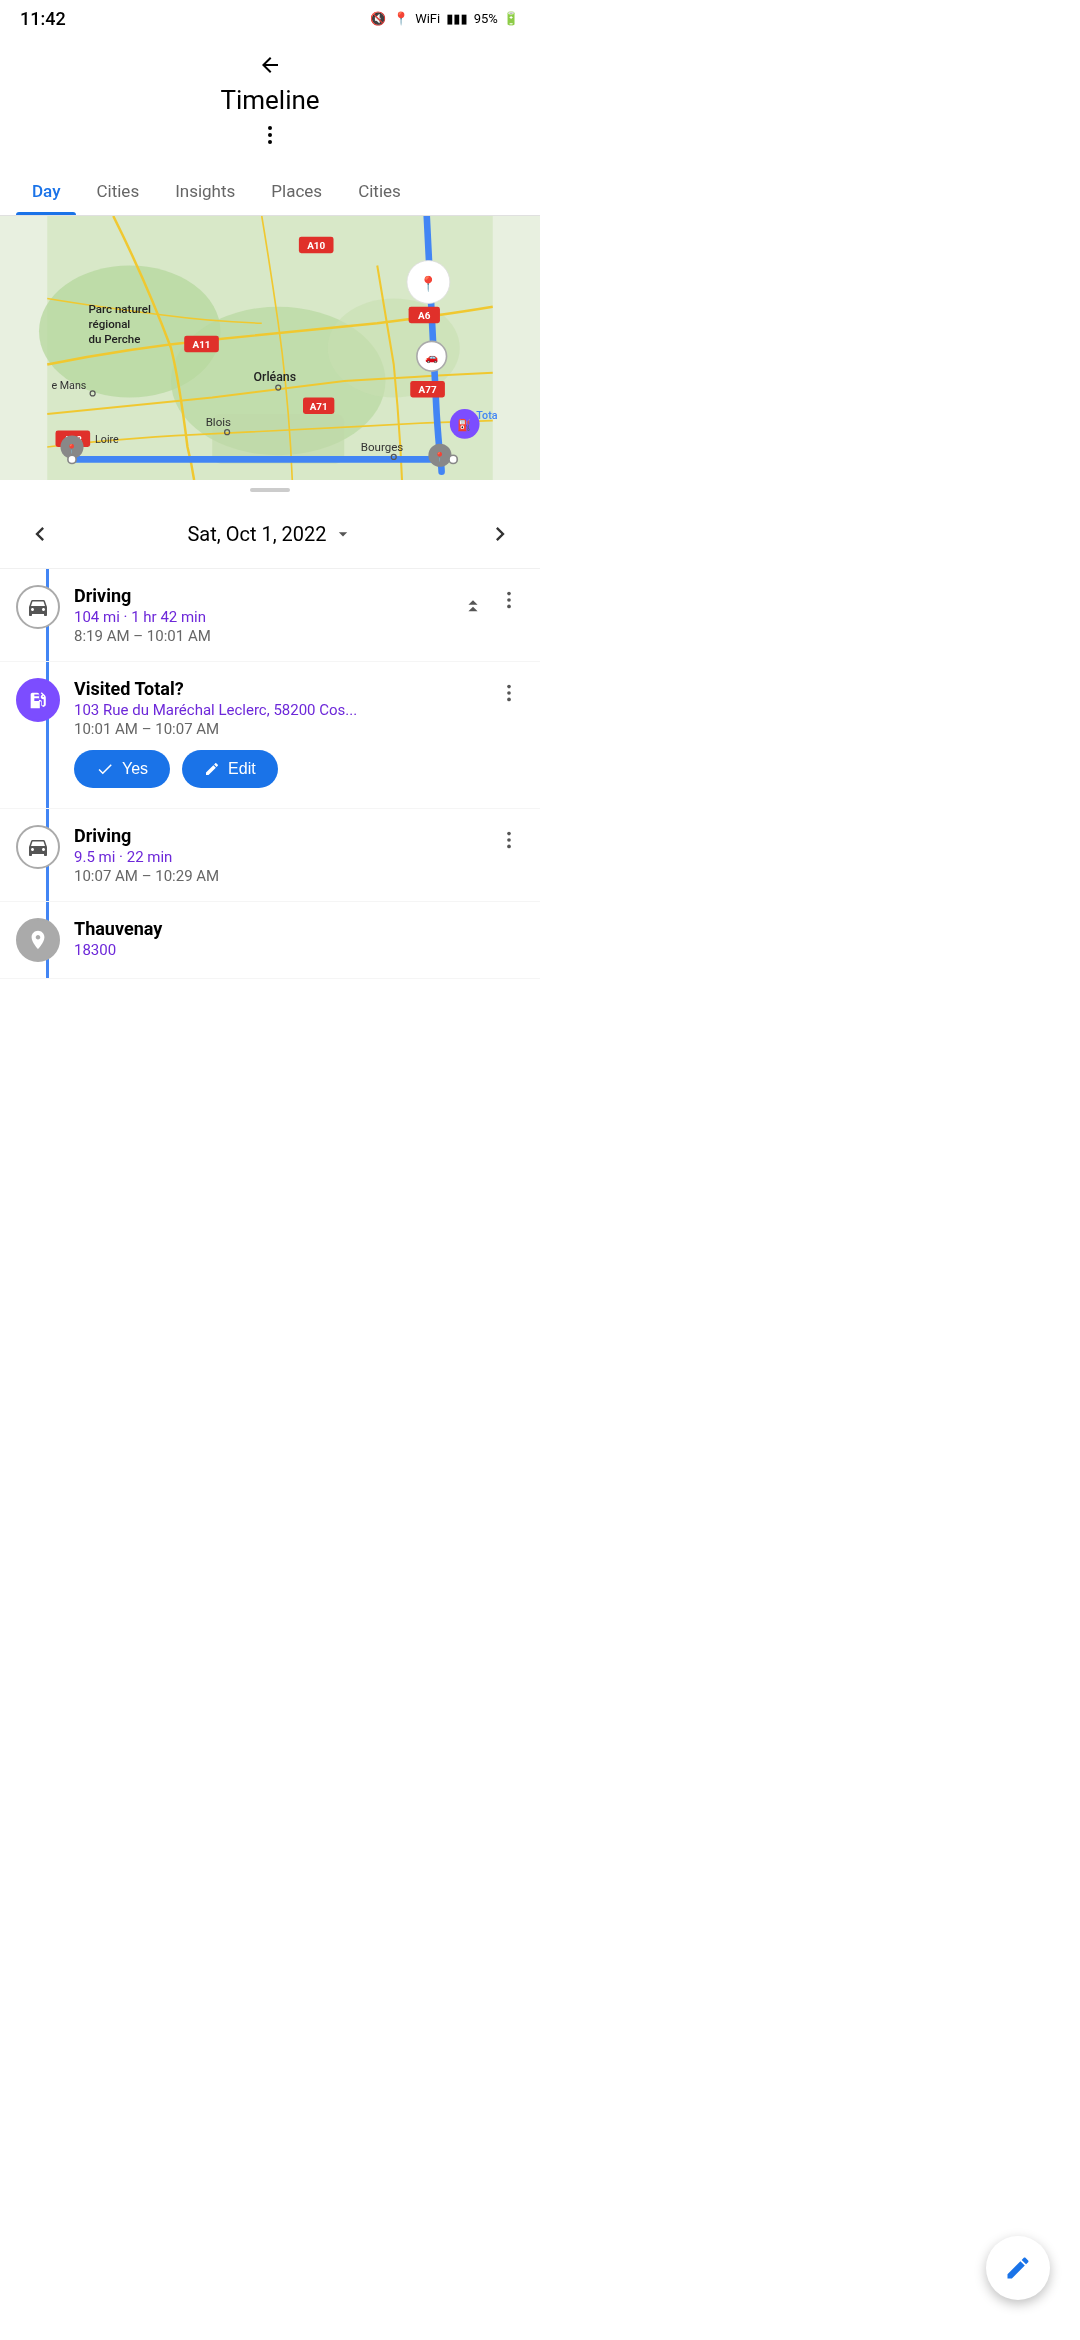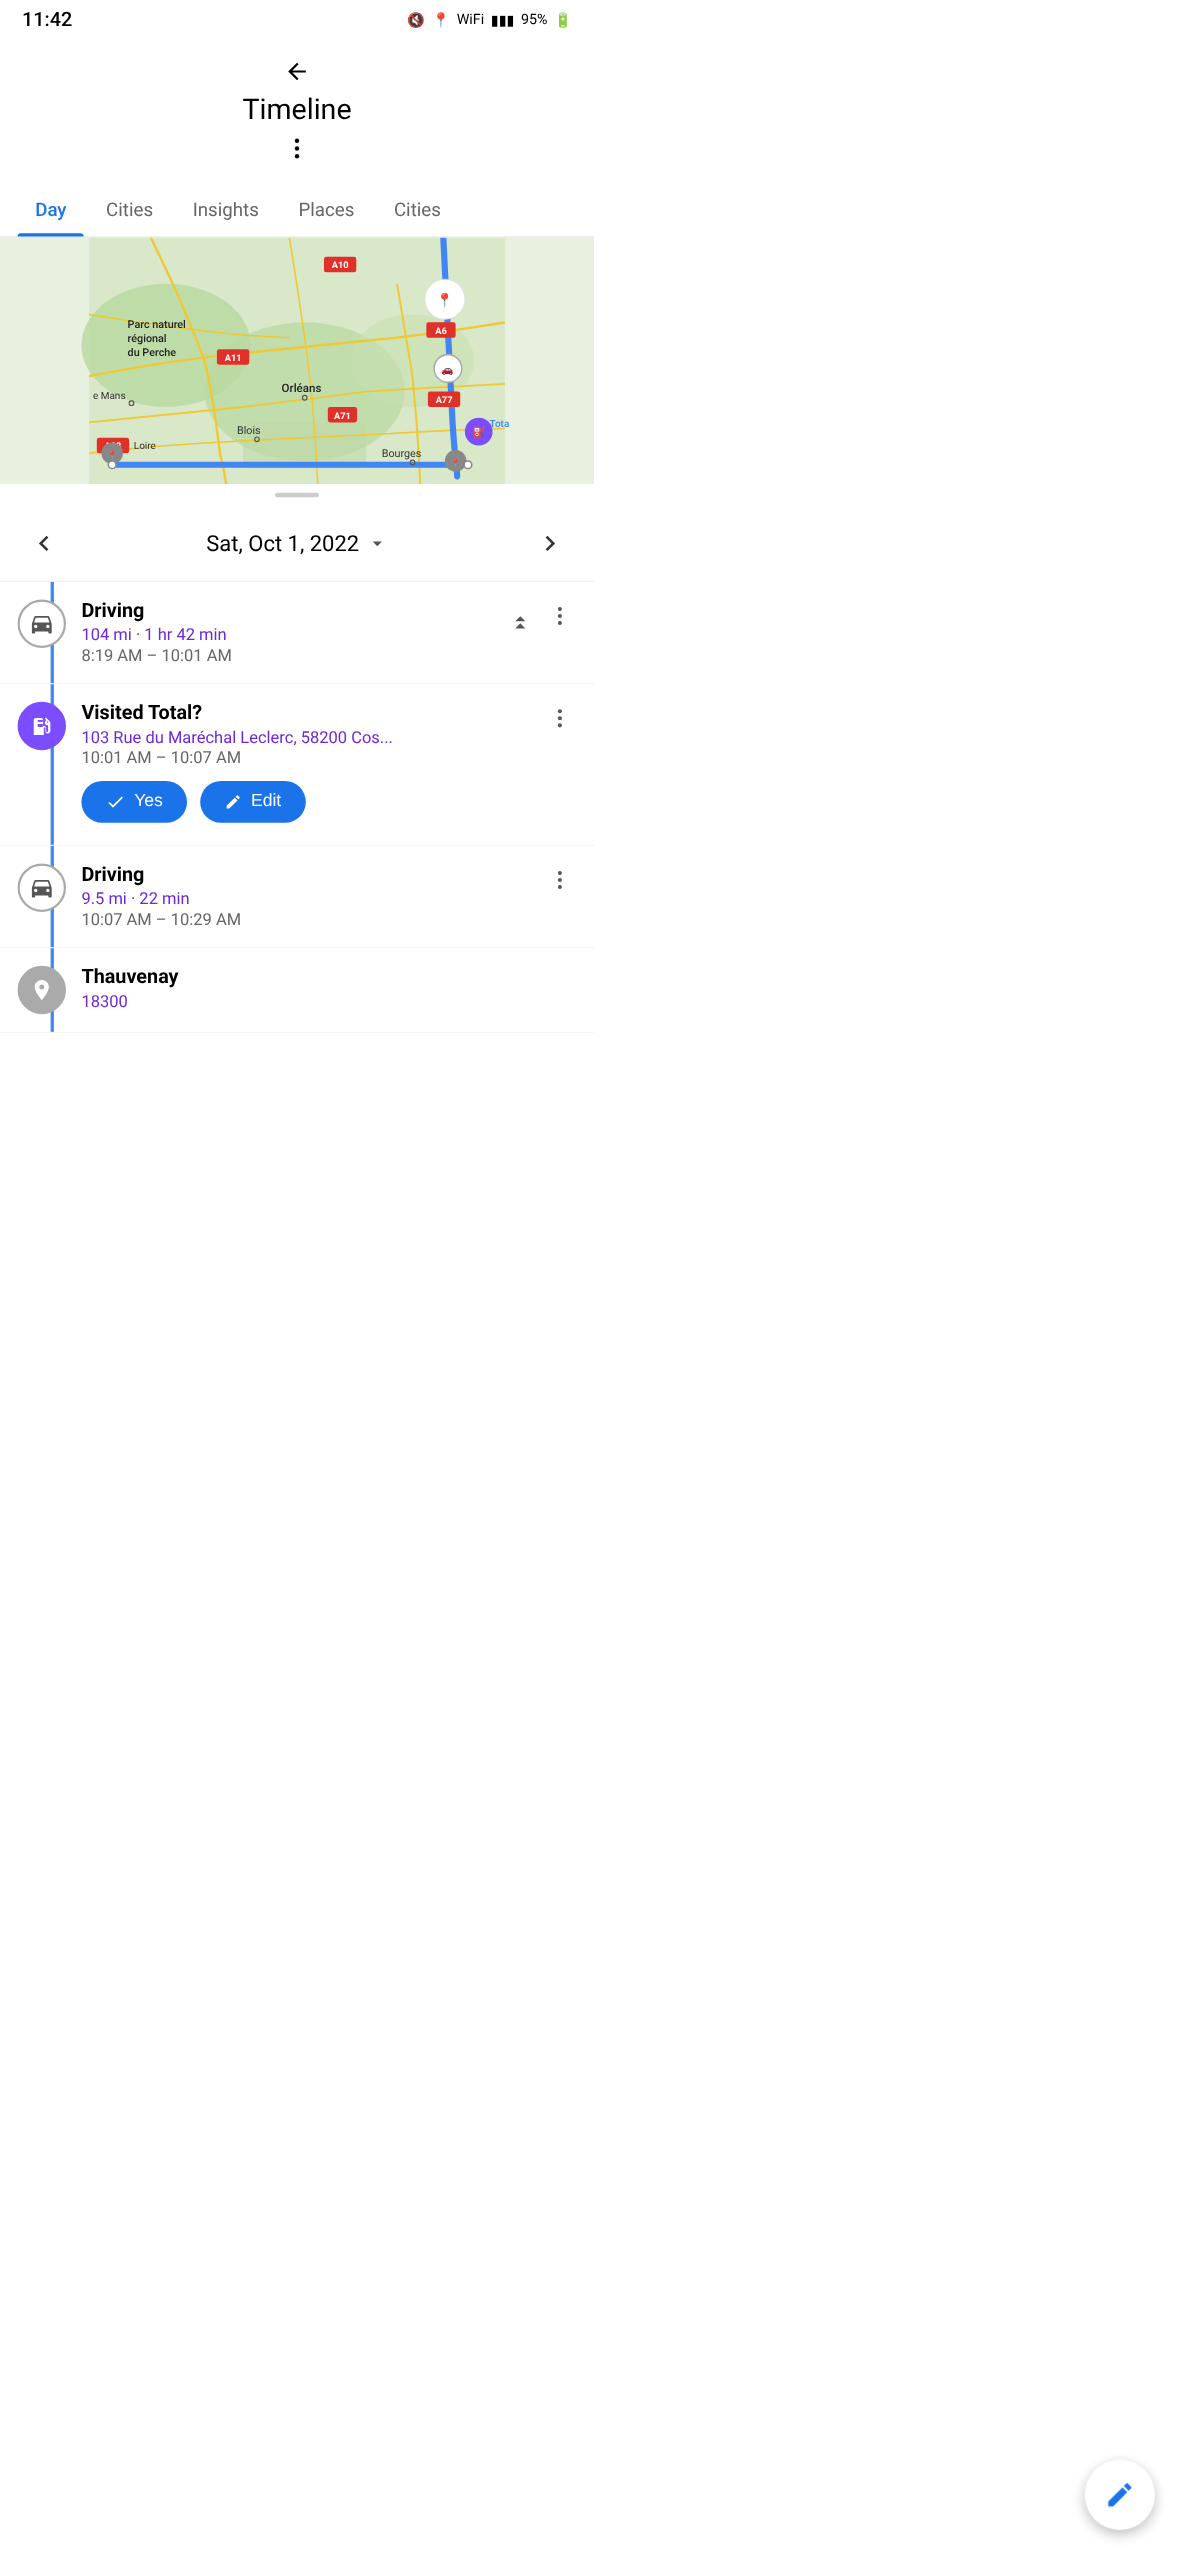--- a/index.html
+++ b/index.html
@@ -89,21 +89,21 @@
       left: 0;
       right: 0;
       height: 3px;
       background: #1a73e8;
       border-radius: 3px 3px 0 0;
     }
 
     
     .map-container {
       width: 100%;
-      height: 224px;
+      height: 264px;
       position: relative;
       overflow: hidden;
       background: #e8f0e0;
     }
     .map-svg {
       width: 100%;
       height: 100%;
     }
 
     

